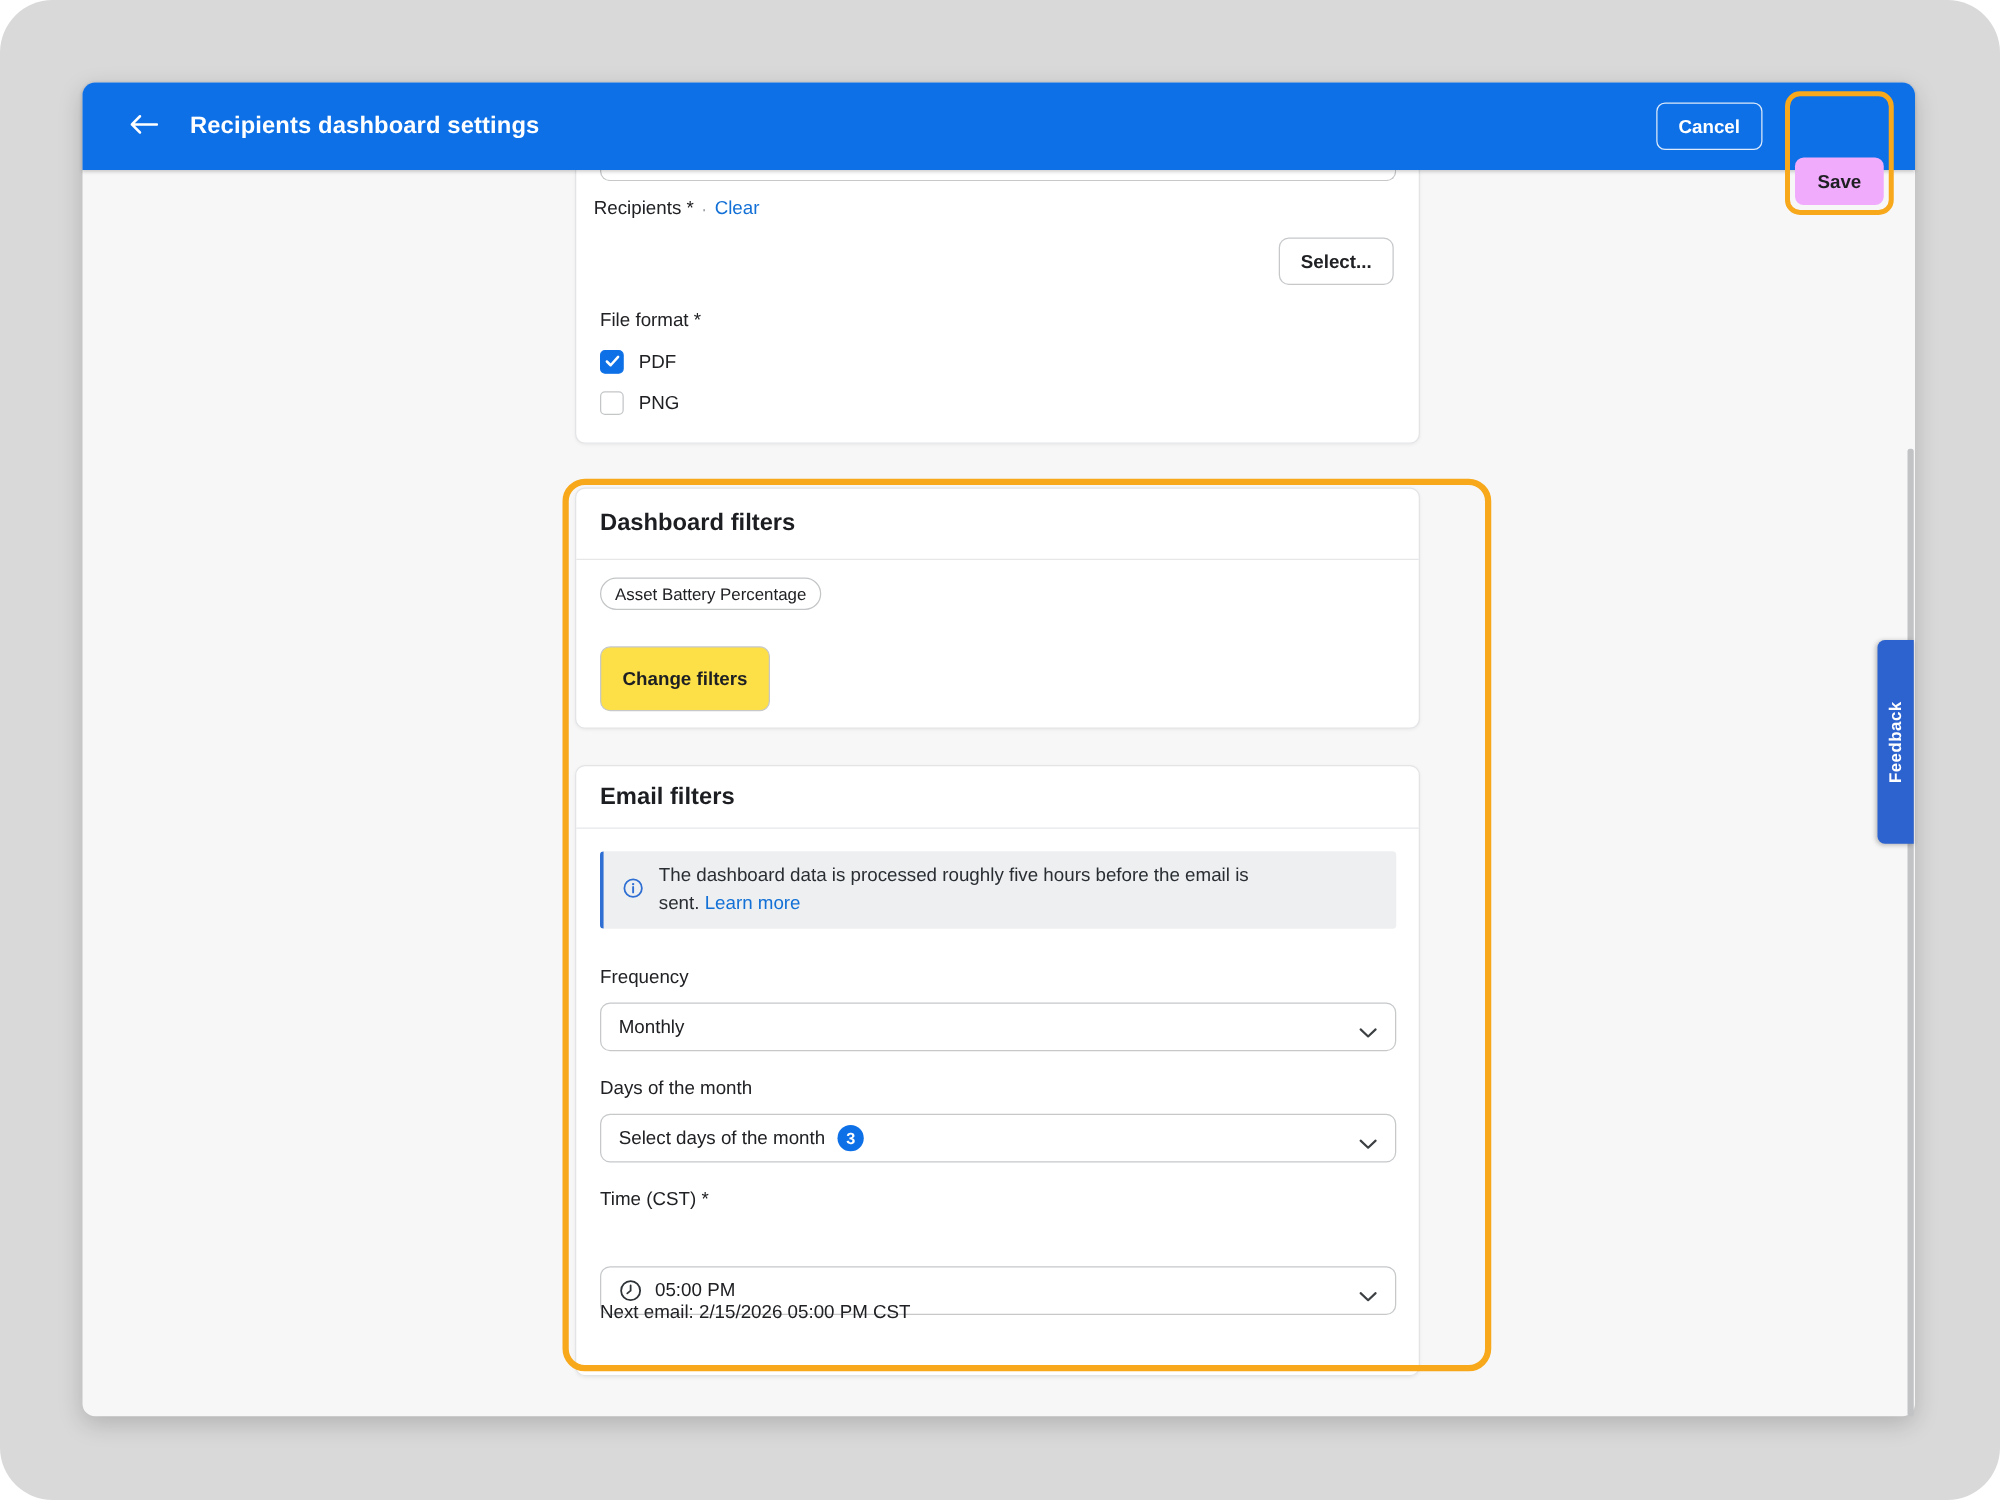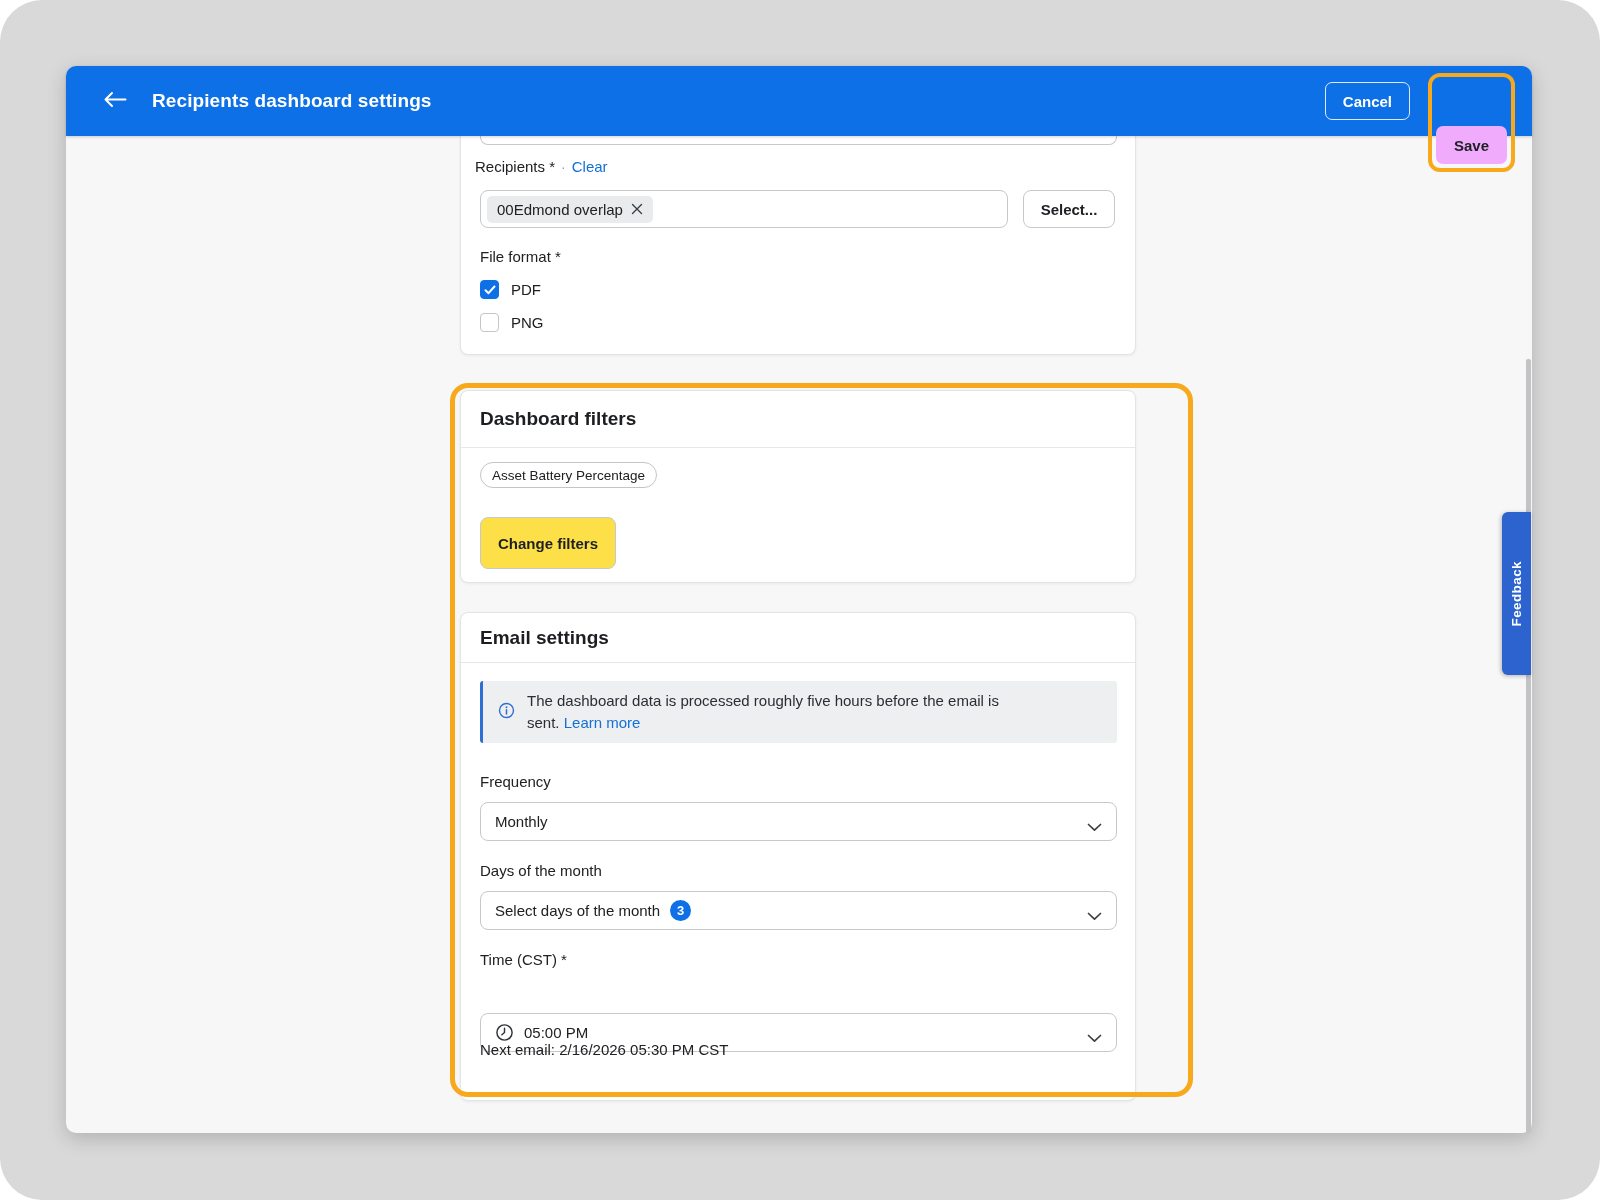--- a/index.html
+++ b/index.html
@@ -117,30 +117,20 @@
     </div>
   </div>
 
   <div class="card card-settings">
     <div class="stub-input"></div>
     <div class="label-row">
       <span>Recipients *</span>
       <span class="dot-sep">·</span>
       <span class="link">Clear</span>
     </div>
-    <div class="recipients-input">
-      <span class="chip">
-        <span>00Edmond overlap</span>
-        <span class="x">
-          <svg width="12" height="12" viewBox="0 0 12 12">
-              <path d="M1.5 1.5L10.5 10.5 M10.5 1.5L1.5 10.5" stroke="#3a3f45" stroke-width="1.4" stroke-linecap="round"></path>
-            </svg>
-        </span>
-      </span>
-    </div>
     <button class="select-btn">Select...</button>
     <div class="file-format-label">File format *</div>
     <div class="cb-row" style="top:144px;">
       <span class="cb checked">
         <span class="tick">
           <svg width="12" height="10" viewBox="0 0 12 10">
               <path d="M1.5 5.2L4.5 8.2L10.5 1.5" fill="none" stroke="#ffffff" stroke-width="2" stroke-linecap="round" stroke-linejoin="round"></path>
             </svg>
         </span>
       </span>
@@ -156,21 +146,21 @@
 
   <div class="highlight-box"></div>
 
   <div class="card card-filters">
     <div class="card-title-block">Dashboard filters</div>
     <div class="filter-pill">Asset Battery Percentage</div>
     <button class="change-filters-btn">Change filters</button>
   </div>
 
   <div class="card card-schedule">
-    <div class="card-title-block">Email settings</div>
+    <div class="card-title-block">Email filters</div>
 
     <div class="info-banner">
       <span class="info-ic">
         <svg width="17" height="17" viewBox="0 0 18 18">
             <circle cx="9" cy="9" r="7.4" fill="none" stroke="#2f6fd3" stroke-width="1.5"></circle>
             <circle cx="9" cy="5.6" r="1" fill="#2f6fd3"></circle>
             <path d="M9 8.1V12.6" stroke="#2f6fd3" stroke-width="1.6" stroke-linecap="round"></path>
           </svg>
       </span>
       <div class="info-text">
@@ -210,21 +200,21 @@
           </svg>
       </span>
       <span>05:00 PM</span>
       <span class="chev">
         <svg width="15" height="9" viewBox="0 0 15 9">
             <path d="M1.5 1.5L7.5 7.2L13.5 1.5" fill="none" stroke="#3c4043" stroke-width="1.7" stroke-linecap="round" stroke-linejoin="round"></path>
           </svg>
       </span>
     </div>
 
-    <div class="next-email">Next email: 2/16/2026 05:30 PM CST</div>
+    <div class="next-email">Next email: 2/15/2026 05:00 PM CST</div>
   </div>
 
   <div class="feedback-tab">
     <span>Feedback</span>
   </div>
   <div class="scroll-thumb"></div>
 
 </div>
 
 </body></html>

